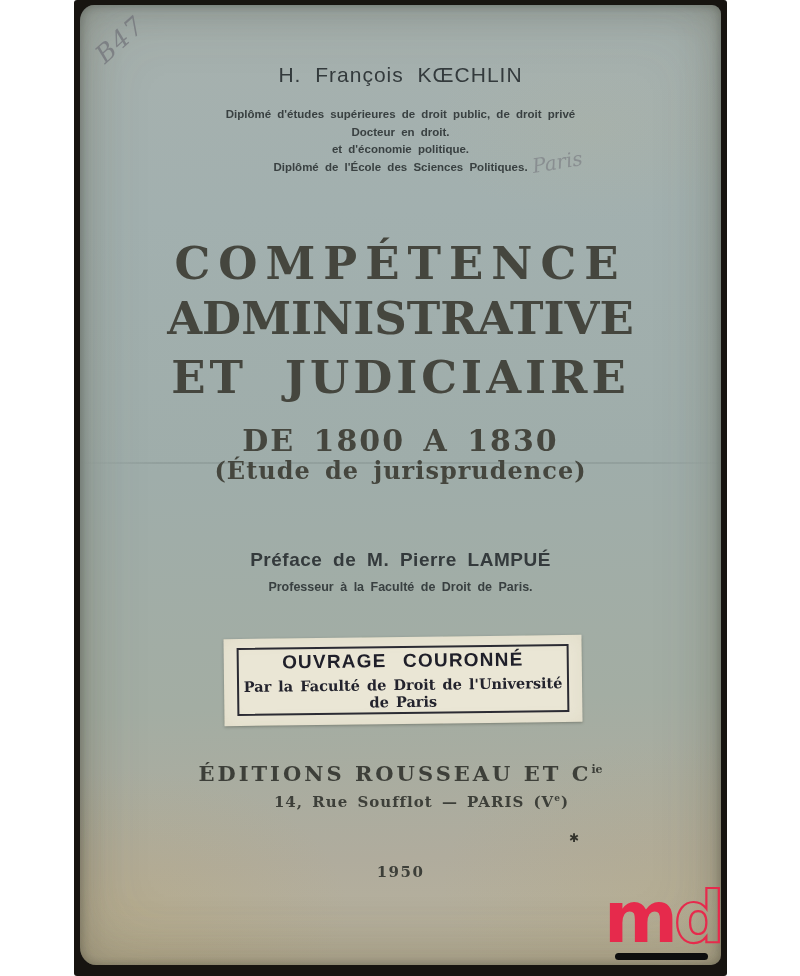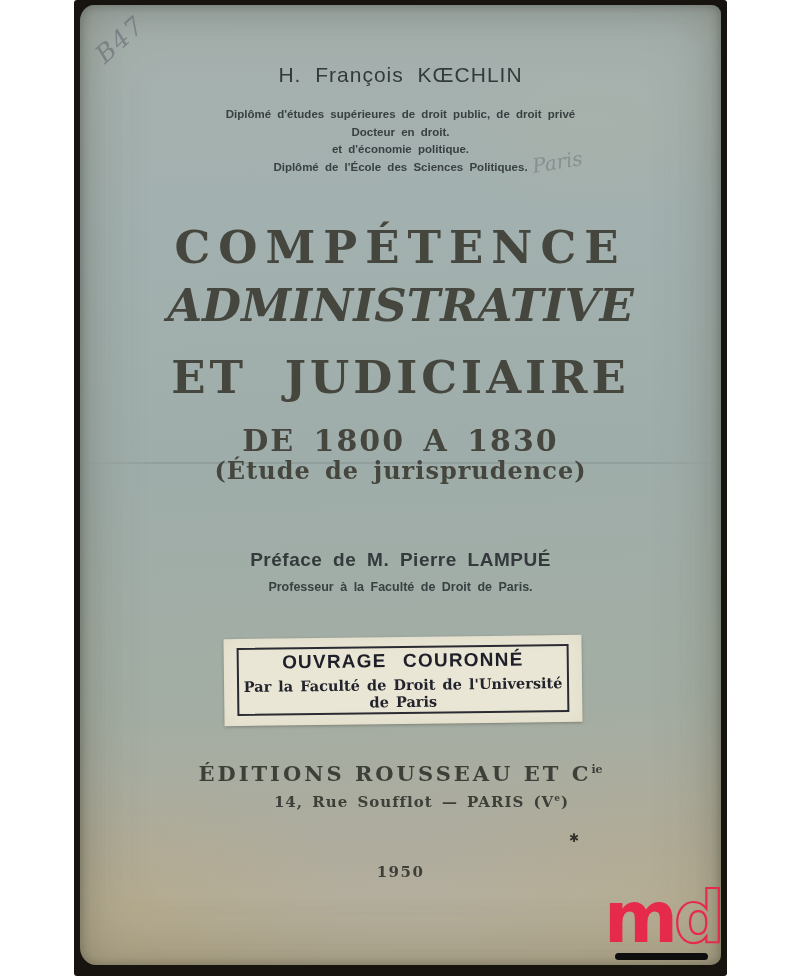--- a/index.html
+++ b/index.html
@@ -39,22 +39,22 @@
     color:rgba(112,114,120,.72);
   }
   .pencil-code{left:12px;top:20px;font-size:25px;transform:rotate(-42deg);letter-spacing:2px;}
   .pencil-paris{left:452px;top:145px;font-size:20px;transform:rotate(-9deg);color:rgba(118,120,126,.60);}
   .author{top:58px;font-size:21px;letter-spacing:1px;word-spacing:7px;color:#333a3c;}
   .creds{top:101px;font-size:11.5px;font-weight:bold;line-height:17.5px;word-spacing:3px;color:#394041;}
   .title{
     font-family:"DejaVu Serif", serif;font-weight:bold;color:#45463e;
     font-size:45px;line-height:1;
   }
-  .title-1{top:220px;letter-spacing:8px;}
-  .title-2{top:278px;letter-spacing:0px;font-style:italic;}
+  .title-1{top:236px;letter-spacing:8px;}
+  .title-2{top:291px;letter-spacing:0px;}
   .title-3{top:350px;letter-spacing:4px;word-spacing:18px;}
   .date-range{top:402px;font-family:"DejaVu Serif", serif;font-weight:bold;font-size:30px;letter-spacing:2px;word-spacing:6px;color:#45463e;margin-top:16px;}
   .subtitle{top:451px;font-family:"DejaVu Serif", serif;font-weight:bold;font-size:24px;letter-spacing:1px;word-spacing:5px;color:#45463e;}
   .crease{
     position:absolute;top:457px;left:0;right:0;height:2px;
     background:linear-gradient(90deg, transparent, rgba(78,90,88,.16) 12%, rgba(78,90,88,.16) 88%, transparent);
   }
   .preface{top:544px;font-size:19px;letter-spacing:.5px;word-spacing:5px;color:#343a3c;font-weight:bold;}
   .preface-role{top:575px;font-size:12.5px;font-weight:bold;word-spacing:3px;color:#394041;}
   .sticker{

